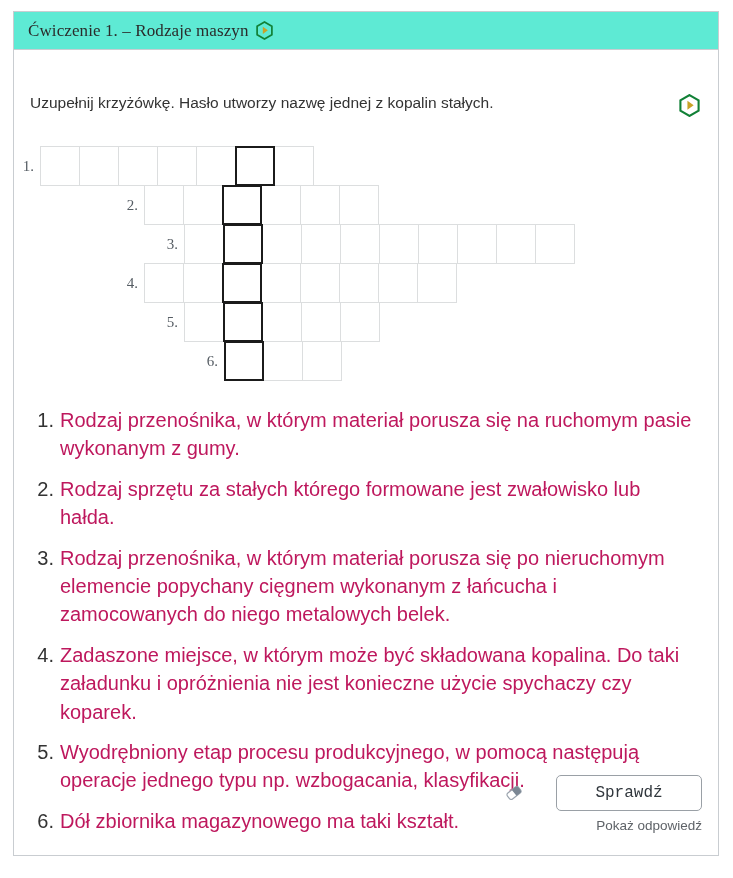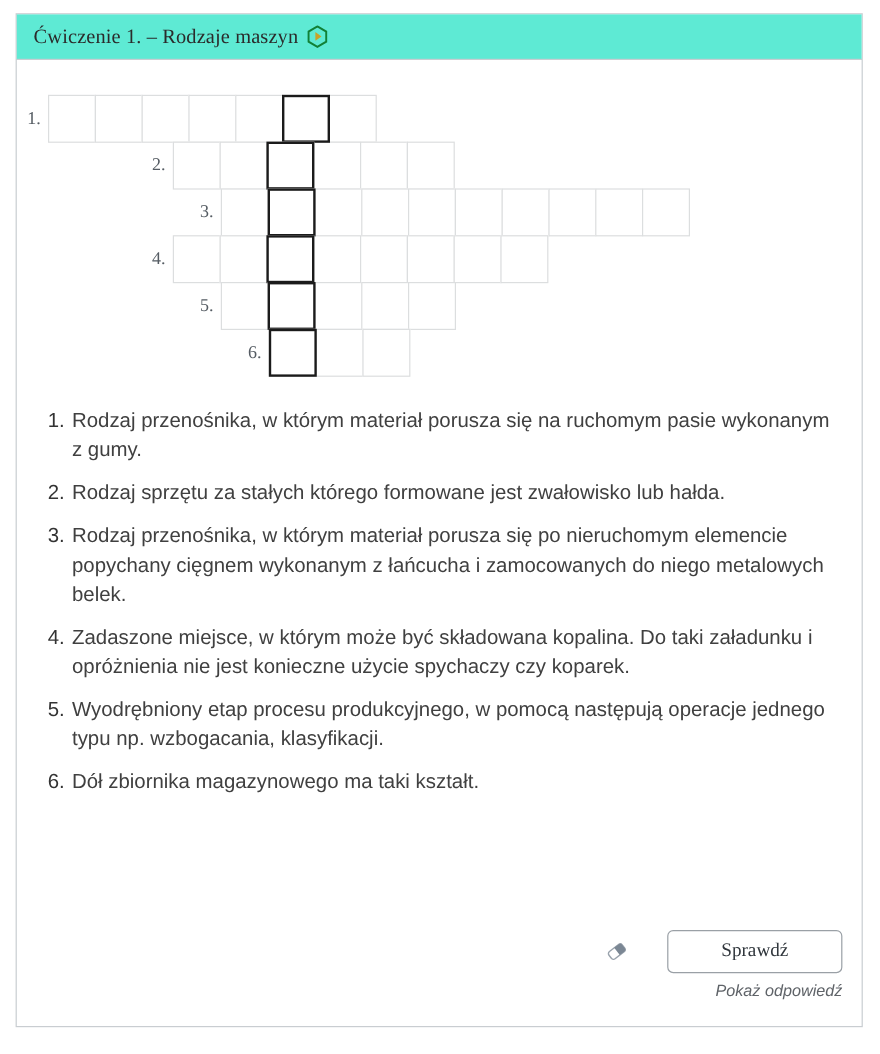--- a/index.html
+++ b/index.html
@@ -113,23 +113,23 @@
 
   
   .clues {
     margin: 0;
     padding: 22px 22px 0 46px;
     list-style: none;
     counter-reset: clue;
   }
   .clue {
     position: relative;
-    font-size: 17px;
+    font-size: 20px;
     line-height: 1.42;
-    color: #404040;
+    color: #be185d;
     margin-bottom: 12px;
     counter-increment: clue;
   }
   .clue::before {
     content: counter(clue) ".";
     position: absolute;
     left: -26px;
     width: 20px;
     text-align: right;
     color: #333333;
@@ -157,50 +157,58 @@
     line-height: 0;
   }
   .check-button {
     box-sizing: border-box;
     width: 146px;
     height: 36px;
     border: 1px solid #9aa0a6;
     border-radius: 5px;
     background: #ffffff;
     color: #31373d;
-    font-family: Liberation Serif, serif;
+    font-family: Liberation Mono, monospace;
     font-size: 16px;
     cursor: pointer;
   }
   .show-answer {
     margin-top: 7px;
     font-size: 13.5px;
     color: #5f6368;
     cursor: pointer;
     user-select: none;
-    font-style: italic;
   }
 </style>
 </head>
 <body>
 
 <div class="exercise">
 
   <div class="exercise-header">
     <span class="exercise-title">Ćwiczenie 1. – Rodzaje maszyn</span>
     <span class="header-icon">
       <svg width="17" height="19" viewBox="0 0 20 22" aria-hidden="true">
         <polygon points="10,1 18.7,6 18.7,16 10,21 1.3,16 1.3,6" fill="none" stroke="#118036" stroke-width="2"></polygon>
         <polygon points="8,6.5 14,10.8 8,15" fill="#c9a227"></polygon>
       </svg>
     </span>
   </div>
 
   <div class="exercise-body">
 
+    <div class="instruction-row">
+      <div class="instruction-text">Uzupełnij krzyżówkę. Hasło utworzy nazwę jednej z kopalin stałych.</div>
+      <span class="instruction-icon">
+        <svg width="21" height="23" viewBox="0 0 20 22" aria-hidden="true">
+          <polygon points="10,1 18.7,6 18.7,16 10,21 1.3,16 1.3,6" fill="none" stroke="#118036" stroke-width="2"></polygon>
+          <polygon points="8,6.5 14,10.8 8,15" fill="#c9a227"></polygon>
+        </svg>
+      </span>
+    </div>
 
     <div class="crossword" id="crossword-grid">
         <div class="cw-row" style="left: 26px; top: 0px;">
           <span class="cw-num">1.</span>
           <div class="cw-cell"></div>
           <div class="cw-cell"></div>
           <div class="cw-cell"></div>
           <div class="cw-cell"></div>
           <div class="cw-cell"></div>
           <div class="cw-cell key"></div>

